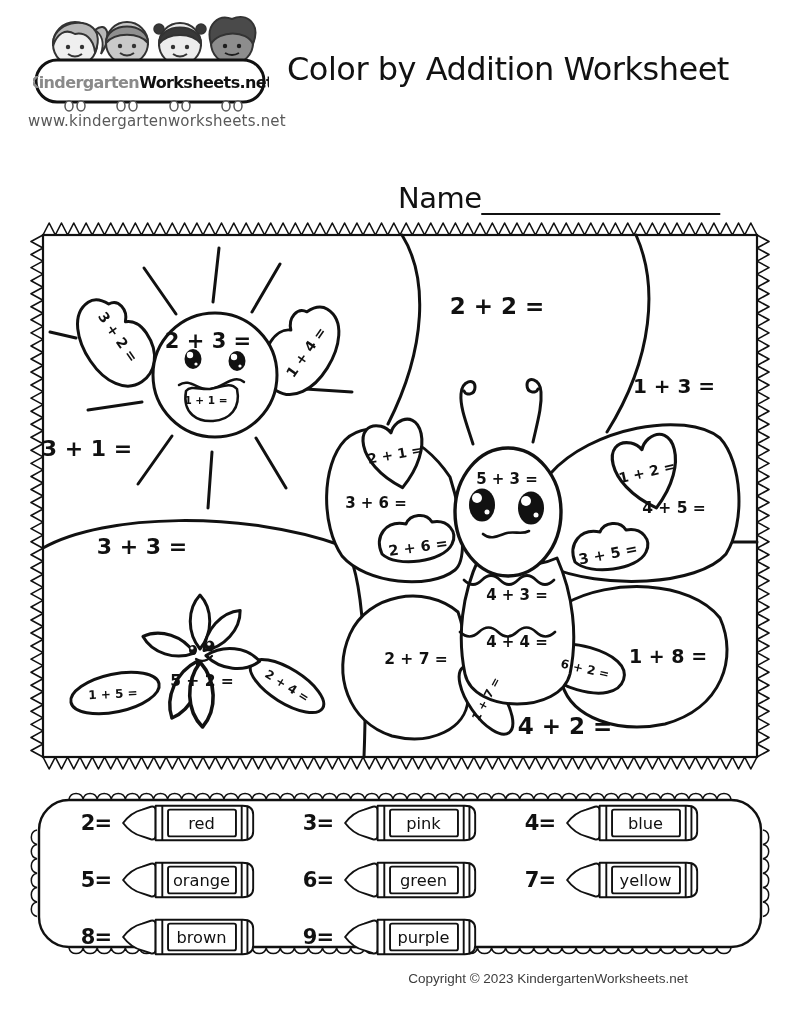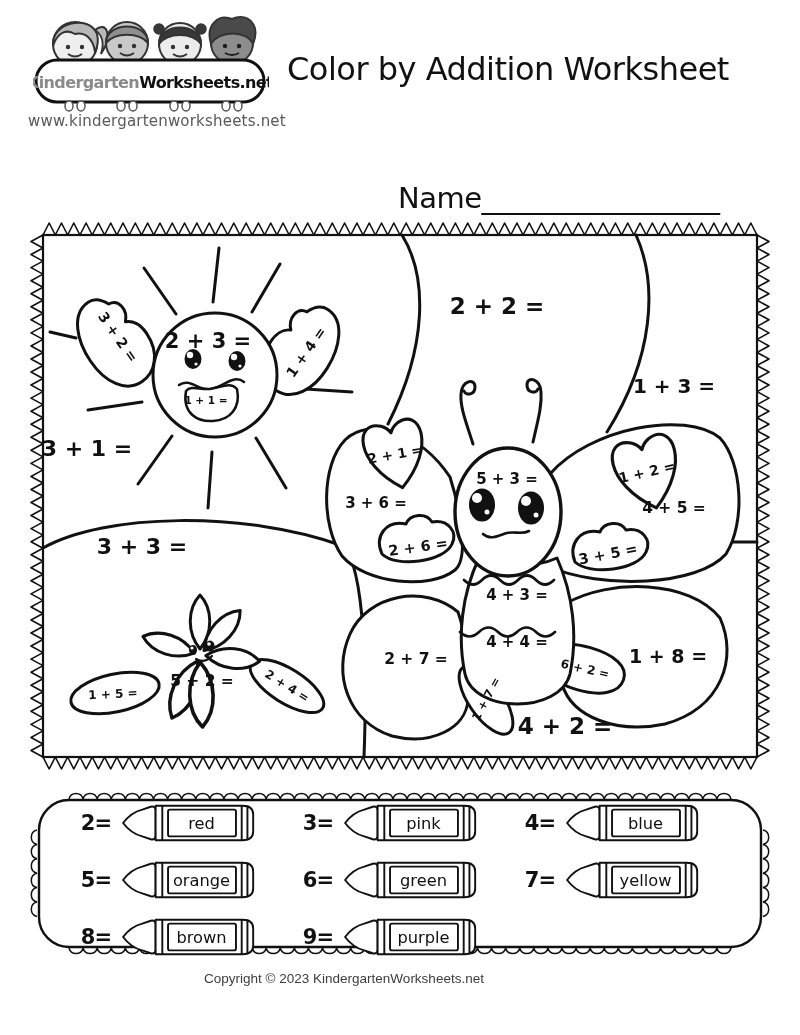--- a/index.html
+++ b/index.html
@@ -18,21 +18,21 @@
   
   #legend{left:25px;top:788px;width:750px;height:172px;}
   #legend-border{position:absolute;left:0;top:0;}
   #legend-grid{position:absolute;left:44px;top:9px;right:30px;display:grid;
                grid-template-columns:222px 222px auto;grid-auto-rows:52px;row-gap:5px;align-items:center;}
   .legend-item{display:flex;align-items:center;}
   .lnum{width:42px;text-align:right;font-size:21px;font-weight:700;margin-right:6px;letter-spacing:-1px;}
   .crayon{width:148px;height:44px;}
   .crayon text{font-size:17px;font-weight:500;}
   
-  #footer{left:0;top:970px;width:688px;text-align:center;font-family:"Liberation Sans",sans-serif;
+  #footer{left:0;top:970px;width:688px;text-align:right;font-family:"Liberation Sans",sans-serif;
           font-size:13.5px;color:#3d3d3d;line-height:1.3;}
   .ink{stroke:#111;fill:none;stroke-width:3;stroke-linecap:round;stroke-linejoin:round;}
   .inkf{stroke:#111;fill:#fff;stroke-width:3;stroke-linejoin:round;}
   .lbl{fill:#111;font-weight:600;}
 </style>
 </head>
 <body>
 
 <div id="page">
 

